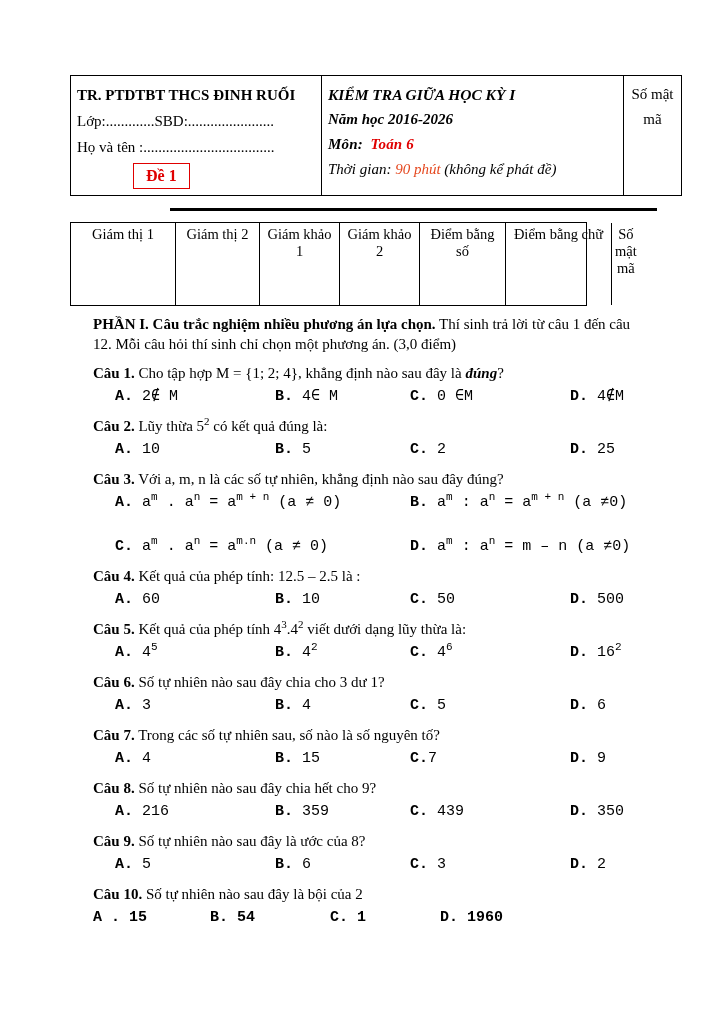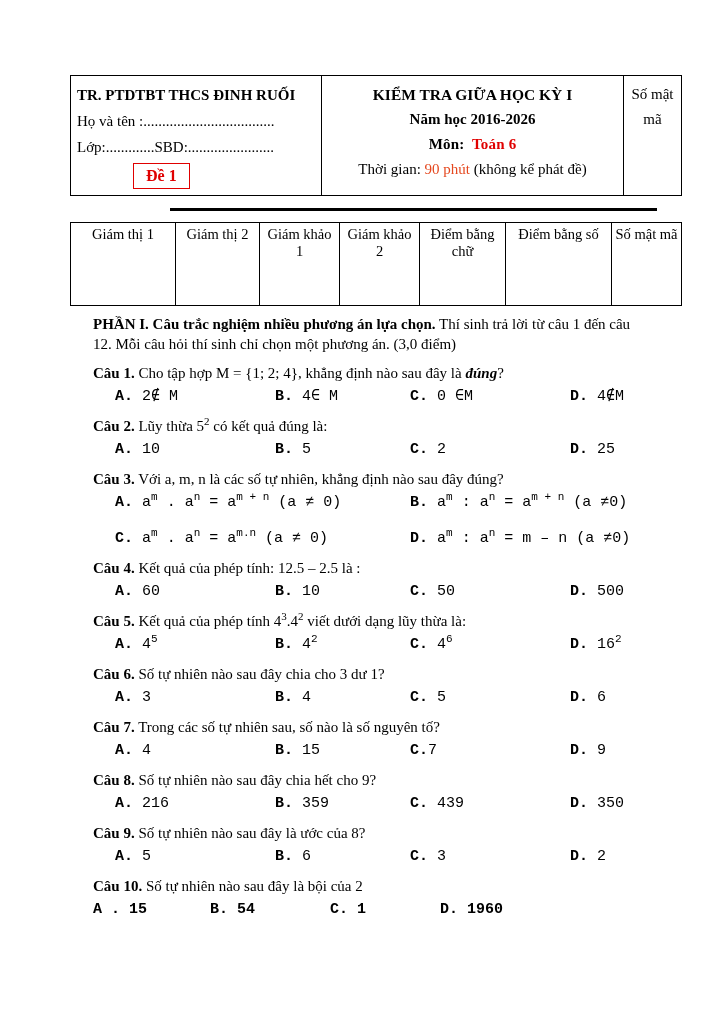--- a/index.html
+++ b/index.html
@@ -13,93 +13,93 @@
 
   
   .header-table {
     position:absolute; left:70px; top:75px; width:612px; min-height:113px;
     border:1.5px solid #000;
     display:grid; grid-template-columns:250px 1fr 57px;
     font-size:15px;
   }
   .h-cell { padding:6px 6px; }
   .h-cell.left { line-height:26px; }
-  .h-cell.mid { border-left:1.3px solid #000; border-right:1.3px solid #000; text-align:center; line-height:25px; }
+  .h-cell.mid { border-left:1.3px solid #000; border-right:1.3px solid #000; text-align:left; line-height:25px;font-style:italic; }
   .h-cell.right { text-align:center; line-height:25px; padding:6px 2px; }
   .school { font-weight:bold; white-space:nowrap; }
   .exam-title { font-weight:bold; font-size:15.5px; }
   .year { font-weight:bold; }
   .subject b { letter-spacing:0.2px; }
   .red { color:var(--accent-red,#e00000); font-weight:bold; }
   .red-time { color:var(--highlight-red,#e5481f); }
   .de-box {
     display:inline-block; margin-left:56px; margin-top:3px;
     padding:0 12px; border:1.6px solid var(--accent-red,#e00000);
     color:var(--accent-red,#e00000); font-weight:bold; font-size:16px; line-height:24px;
   }
 
   
   .header-rule { position:absolute; left:170px; top:208px; width:487px; height:2.5px; background:#000; }
 
   
   .grading-table {
-    position:absolute; left:70px; top:222px; width:612px; height:84px;
+    position:absolute; left:70px; top:222px; width:517px; height:84px;
     border:1.3px solid #000;
     display:grid; grid-template-columns:104px 84px 80px 80px 86px 106px 1fr;
     font-size:14.5px;
   }
   .g-cell { border-left:1.3px solid #000; text-align:center; padding:3px 3px; line-height:17px; }
   .g-cell:first-child { border-left:none; }
 
   
   .content { position:absolute; left:93px; top:314px; width:550px; font-size:15px; line-height:20px; }
   .part-heading { margin-bottom:9px; }
   .part-heading b { }
   .question { margin-bottom:9px; }
   .q-label { }
   .q-em { font-style:italic; font-weight:bold; }
   .options { display:grid; margin-left:22px; margin-top:4px; row-gap:5px;font-family:Liberation Mono, monospace; }
   .options.cols-4 { grid-template-columns:160px 135px 160px 1fr; }
-  .options.cols-2 { grid-template-columns:295px 1fr; row-gap:16px; }
+  .options.cols-2 { grid-template-columns:295px 1fr; row-gap:24px; }
   .options.cols-tight { margin-left:0; grid-template-columns:117px 120px 110px 1fr; }
   .options.bold .opt-text, .options.bold .opt-label { font-weight:bold; }
   .option { white-space:nowrap; }
   .opt-label { font-weight:bold; }
   sup { font-size:11px; line-height:0; }
 </style>
 </head>
 <body>
 
 <div class="page">
 
   <div class="header-table">
     <div class="h-cell left">
       <div class="school">TR. PTDTBT THCS ĐINH RUỐI</div>
+      <div>Lớp:.............SBD:.......................</div>
       <div>Họ và tên :...................................</div>
-      <div>Lớp:.............SBD:.......................</div>
       <div class="de-box">Đề 1</div>
     </div>
     <div class="h-cell mid">
       <div class="exam-title">KIỂM TRA GIỮA HỌC KỲ I</div>
       <div class="year">Năm học 2016-2026</div>
       <div class="subject"><b>Môn:</b>&nbsp; <b class="red">Toán 6</b></div>
       <div class="time"><span>Thời gian:</span> <span class="red-time">90 phút</span> <span>(không kể phát đề)</span></div>
     </div>
     <div class="h-cell right">Số mật mã</div>
   </div>
 
   <div class="header-rule"></div>
 
   <div class="grading-table">
     <div class="g-cell">Giám thị 1</div>
     <div class="g-cell">Giám thị 2</div>
     <div class="g-cell">Giám khảo 1</div>
     <div class="g-cell">Giám khảo 2</div>
+    <div class="g-cell">Điểm bằng số</div>
     <div class="g-cell">Điểm bằng chữ</div>
-    <div class="g-cell">Điểm bằng số</div>
     <div class="g-cell">Số mật mã</div>
   </div>
 
   <div class="content">
     <div class="part-heading"><b>PHẦN I. Câu trắc nghiệm nhiều phương án lựa chọn.</b><span> Thí sinh trả lời từ câu 1 đến câu 12. Mỗi câu hỏi thí sinh chỉ chọn một phương án. (3,0 điểm)</span></div>
     <div>
   <div class="question">
     <div class="q-line"><b class="q-label">Câu 1.</b><span class="q-body"> Cho tập hợp M = {1; 2; 4}, khẳng định nào sau đây là </span><span class="q-em">đúng</span><span class="q-tail">?</span></div>
     <div class="options cols-4">
             <span class="option"><b class="opt-label">A.</b><span class="opt-text"> 2∉ M</span></span>

